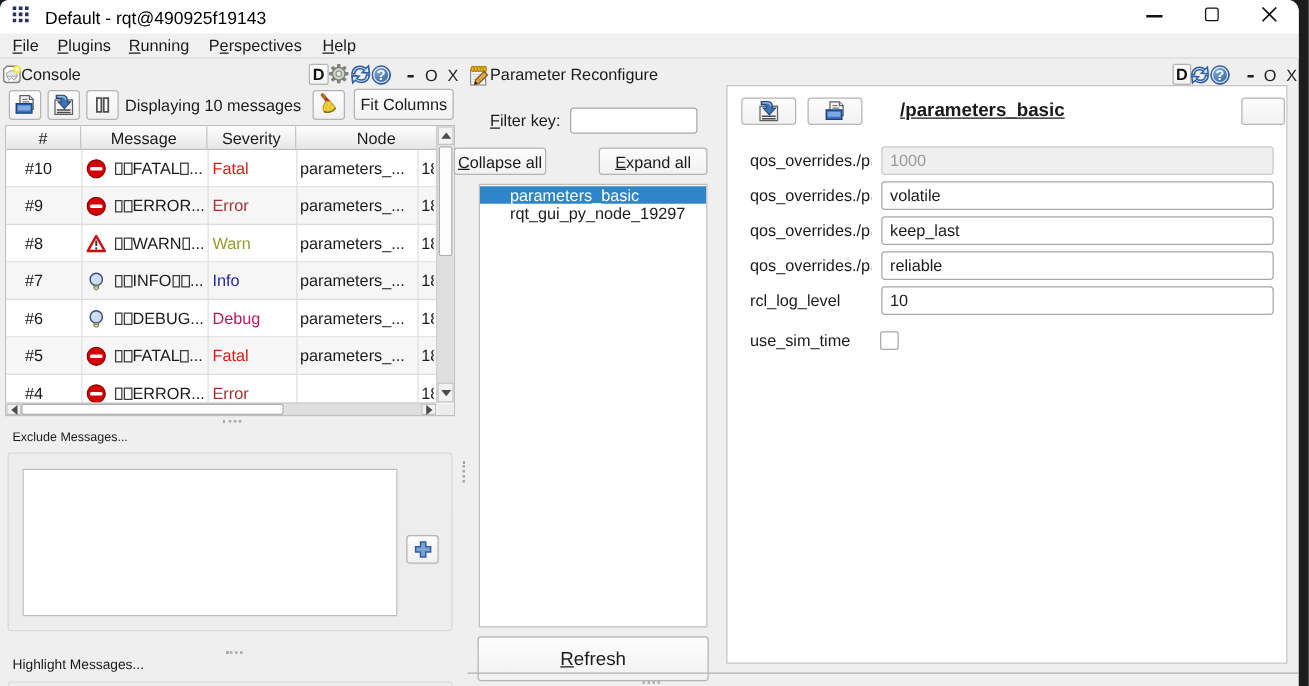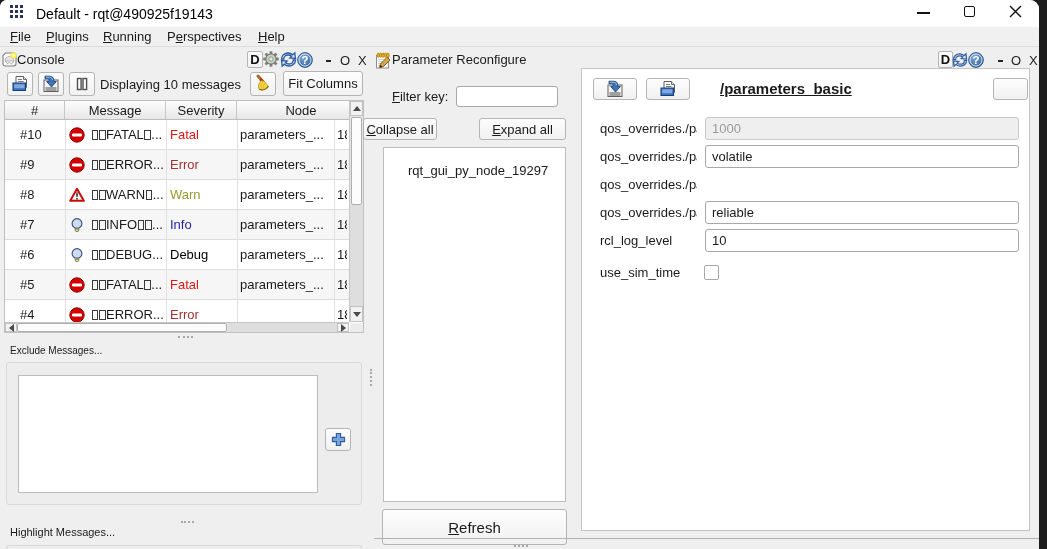--- a/index.html
+++ b/index.html
@@ -219,21 +219,21 @@
         <div class="c1">#6</div>
         <div class="ci">
           <svg width="16" height="16" viewBox="0 0 16 16">
             <circle cx="8" cy="6.5" r="4.9" fill="#ccdcf0" stroke="#3a4a7e" stroke-width="1.1"></circle>
             <path d="M5.6,6.8 a2.9,2.9 0 0 1 1.8,-2.6 l1.6,-0.1 a4,4 0 0 0 -3.4,4.5 z" fill="#f0f6fc"></path>
             <path d="M6.2,11.3 h3.6 v2.6 l-1.8,0.9 -1.8,-0.9 z" fill="#e6e0a0" stroke="#6e6e46" stroke-width="0.8"></path>
             <path d="M6.2,12.5 h3.6" stroke="#6e6e46" stroke-width="0.6"></path>
           </svg>
         </div>
         <div class="cm"><span class="tofu"></span><span class="tofu"></span>DEBUG...</div>
-        <div class="cs" style="color:#000000">Debug</div>
+        <div class="cs" style="color:#be185d">Debug</div>
         <div class="cn">parameters_...</div>
         <div class="ct">18</div>
       </div>
   <div class="trow alt" style="top:169px">
         <div class="c1">#5</div>
         <div class="ci">
           <svg width="16" height="16" viewBox="0 0 16 16">
             <circle cx="8" cy="8" r="7.2" fill="#d40000" stroke="#8e0000"></circle>
             <rect x="3" y="6.6" width="10" height="2.8" rx="1.2" fill="#fff"></rect>
           </svg>
@@ -337,20 +337,23 @@
 
 <div class="a" style="left:392px;top:89px;font-size:13px"><u>F</u>ilter key:</div>
 <div class="a inp" style="left:456px;top:86px;width:102px;height:21px"></div>
 <div class="a btn" style="left:363px;top:118px;width:74px;height:22px;font-size:13px">
       <span><u>C</u>ollapse all</span>
     </div>
 <div class="a btn" style="left:479px;top:118px;width:87px;height:22px;font-size:13px">
       <span><u>E</u>xpand all</span>
     </div>
 <div class="a" style="left:383px;top:147px;width:183px;height:355px;border:1px solid #bdbdbd;background:#fff;overflow:hidden">
+  <div class="a" style="left:0;top:1px;width:181px;height:14px;background:#2e86c8;color:#fff;display:flex;align-items:center">
+        <span style="margin-left:24px">parameters_basic</span>
+      </div>
   <div class="a" style="left:24px;top:15px;height:14px;display:flex;align-items:center">rqt_gui_py_node_19297</div>
 </div>
 <div class="a btn" style="left:382px;top:509px;width:185px;height:36px;font-size:15px">
       <span><u>R</u>efresh</span>
     </div>
 
 <div class="a" style="left:581px;top:68px;width:449px;height:463px;border:1px solid #c4c4c4;background:#fff"></div>
 <div class="a btn" style="left:593px;top:78px;width:44px;height:22px">
   <svg width="18" height="18" viewBox="0 0 18 18">
     <rect x="2" y="5" width="14" height="11.5" fill="#f6f6f6" stroke="#5e5e5e" stroke-width="1"></rect>
@@ -369,20 +372,21 @@
   </svg>
 </div>
 <div class="a" style="left:720px;top:80px;font-size:15px;font-weight:bold;text-decoration:underline">/parameters_basic</div>
 <div class="a btn" style="left:993px;top:78px;width:35px;height:22px"></div>
 
 <div class="a plabel" style="top:117px">qos_overrides./parameter_events.publi</div>
 <div class="a inp" style="left:705px;top:117px;width:314px;height:23px;background:#efefef;color:#9b9b9b;border-color:#c9c9c9">1000</div>
 <div class="a plabel" style="top:145px">qos_overrides./parameter_events.publi</div>
 <div class="a inp" style="left:705px;top:145px;width:314px;height:23px">volatile</div>
 <div class="a plabel" style="top:173px">qos_overrides./parameter_events.publi</div>
+<div class="a inp" style="left:705px;top:173px;width:314px;height:23px">keep_last</div>
 <div class="a plabel" style="top:201px">qos_overrides./parameter_events.publi</div>
 <div class="a inp" style="left:705px;top:201px;width:314px;height:23px">reliable</div>
 <div class="a plabel" style="top:229px">rcl_log_level</div>
 <div class="a inp" style="left:705px;top:229px;width:314px;height:23px">10</div>
 <div class="a plabel" style="top:261px">use_sim_time</div>
 <div class="a" style="left:704px;top:265px;width:15px;height:15px;border:1px solid #a8a8a8;border-radius:2px;background:#fff"></div>
 
 <div class="a" style="left:374px;top:538px;width:665px;height:1px;background:#b2b2b2"></div>
 <div class="a dots-h" style="left:514px;top:545px;width:14px"></div>
 

